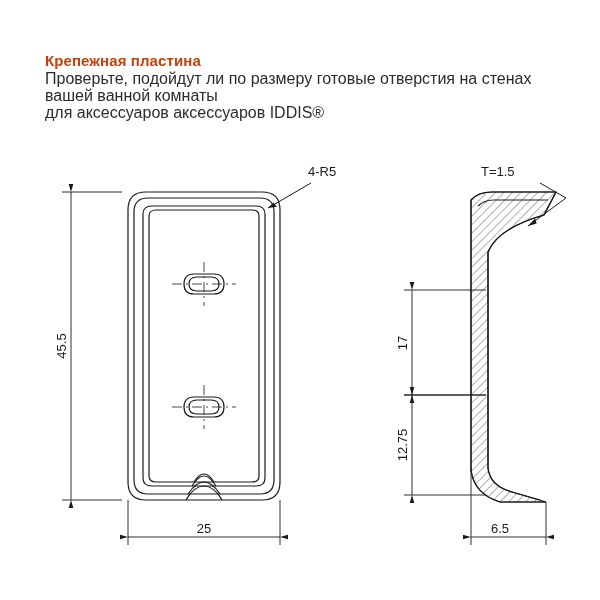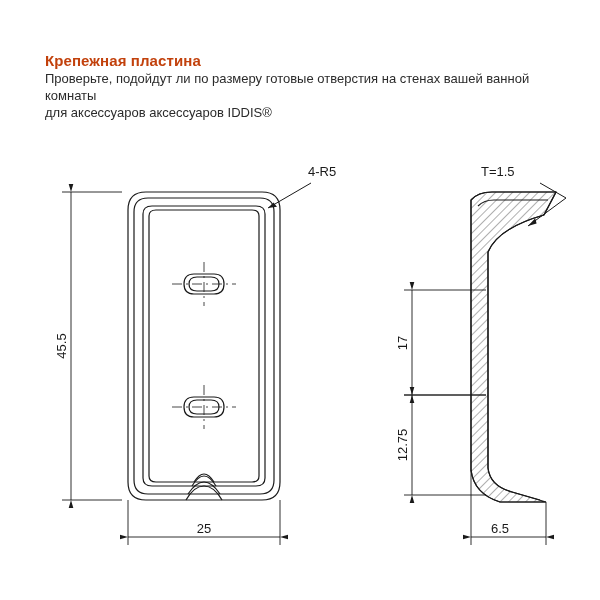--- a/index.html
+++ b/index.html
@@ -28,21 +28,21 @@
     font-weight: bold;
     letter-spacing: 0.1px;
     color: #c2410c;
     margin-top: 8px;
   }
   .subtitle {
     position: absolute;
     left: 45px;
     top: 70px;
     width: 520px;
-    font-size: 13px;
+    font-size: 16px;
     line-height: 17px;
     color: #2b2b2b;
   }
   .drawing {
     position: absolute;
     left: 0;
     top: 0;
     width: 600px;
     height: 600px;
   }

